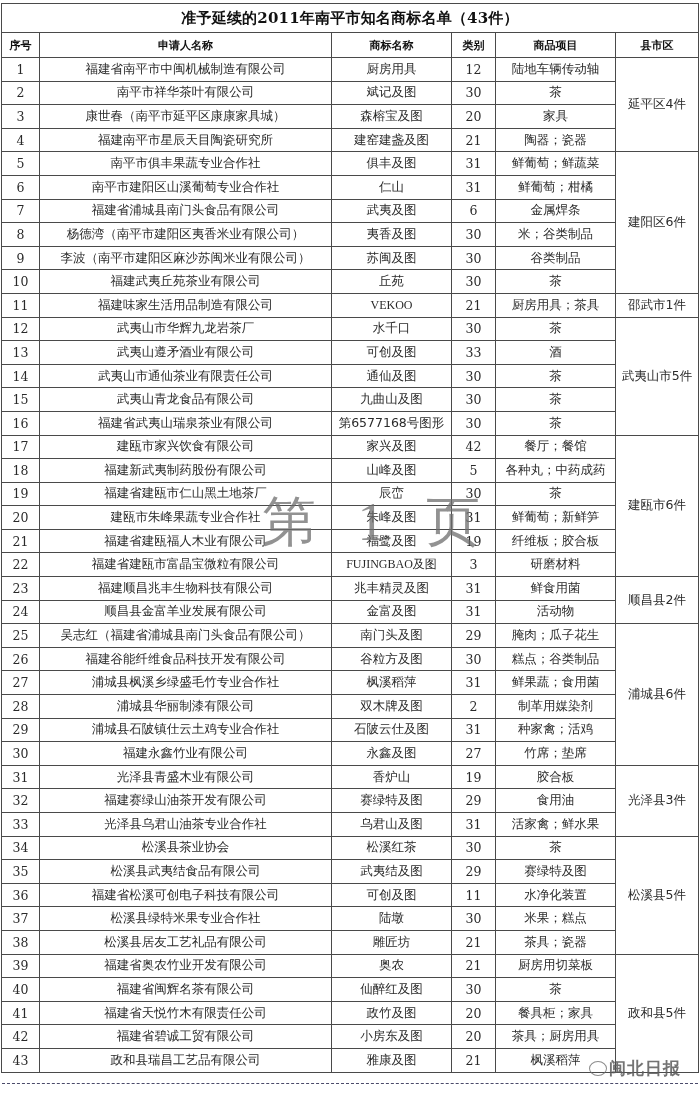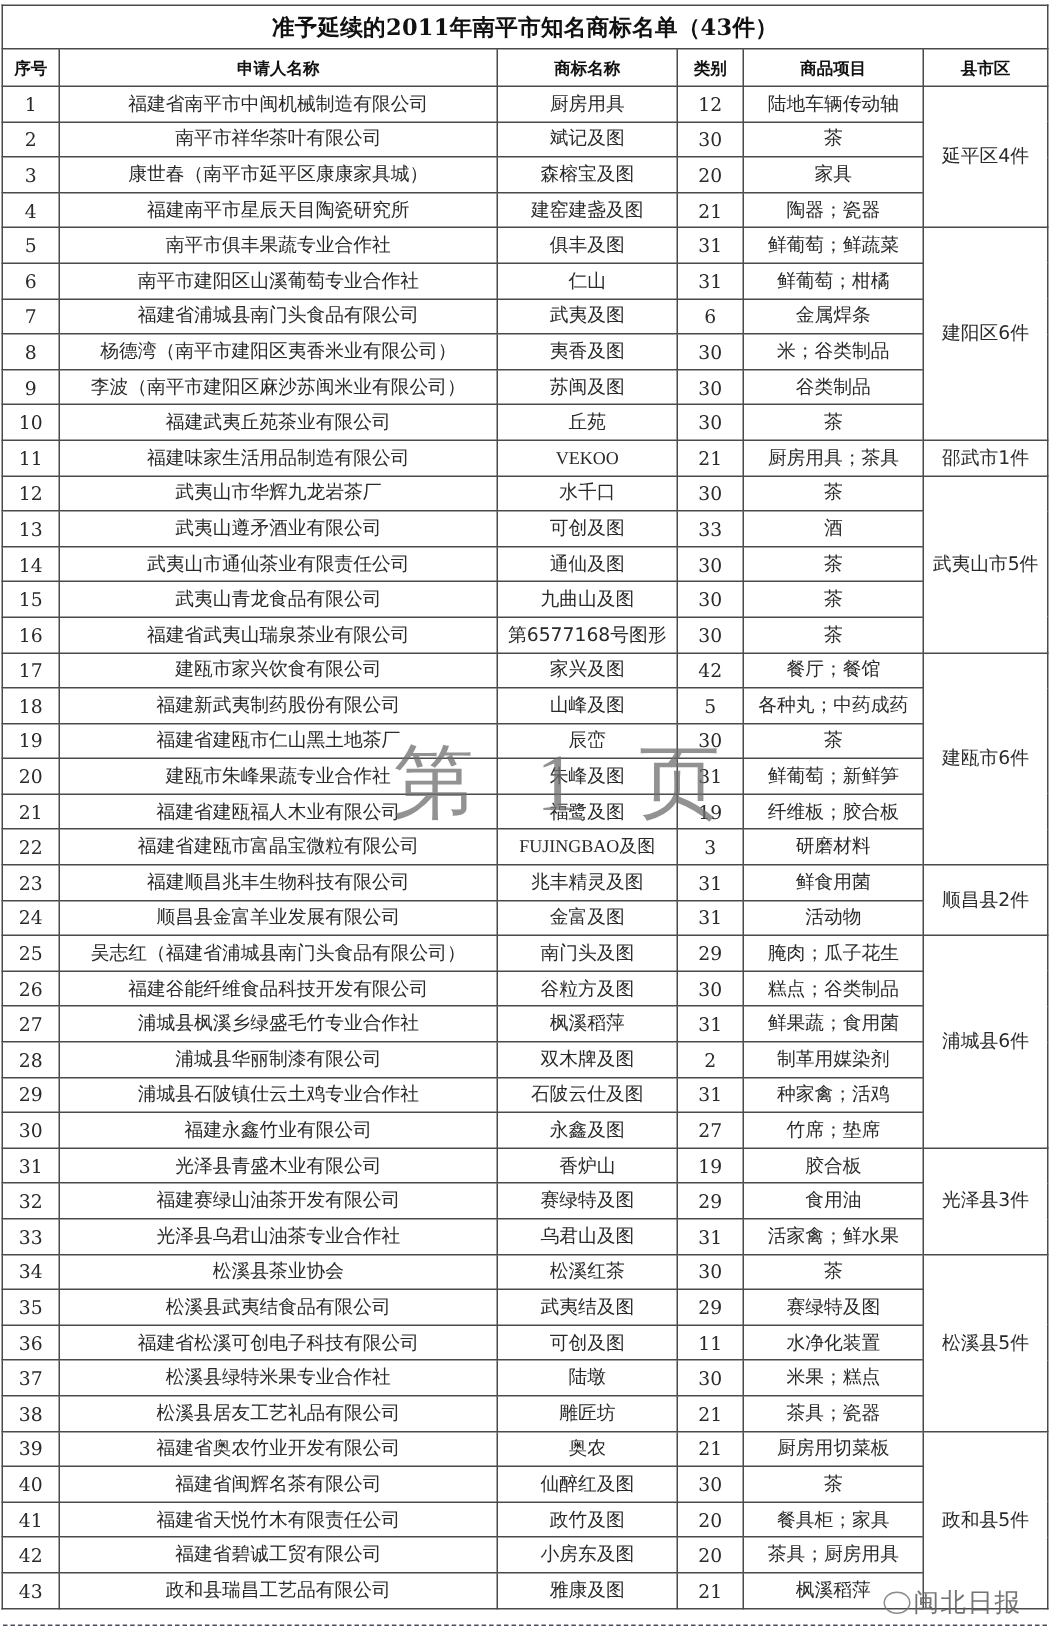--- a/index.html
+++ b/index.html
@@ -61,21 +61,21 @@
   }
   .logo {
     position: absolute; left: 589px; top: 1057px;
     display: flex; align-items: center; pointer-events: none;
     color: rgba(90,90,90,0.85);
   }
   .logo .bubble {
     width: 16px; height: 13px; border: 1.5px solid rgba(110,110,110,0.8);
     border-radius: 50%; margin-right: 2px; position: relative;
   }
-  .logo .text { font-size: 17px; letter-spacing: 1px; }
+  .logo .text { font-size: 17px; letter-spacing: 1px; font-weight: bold; }
 </style>
 </head>
 <body>
 
 <div class="sheet">
   <table class="list">
     <colgroup>
       <col style="width:38px">
       <col style="width:292px">
       <col style="width:120px">

